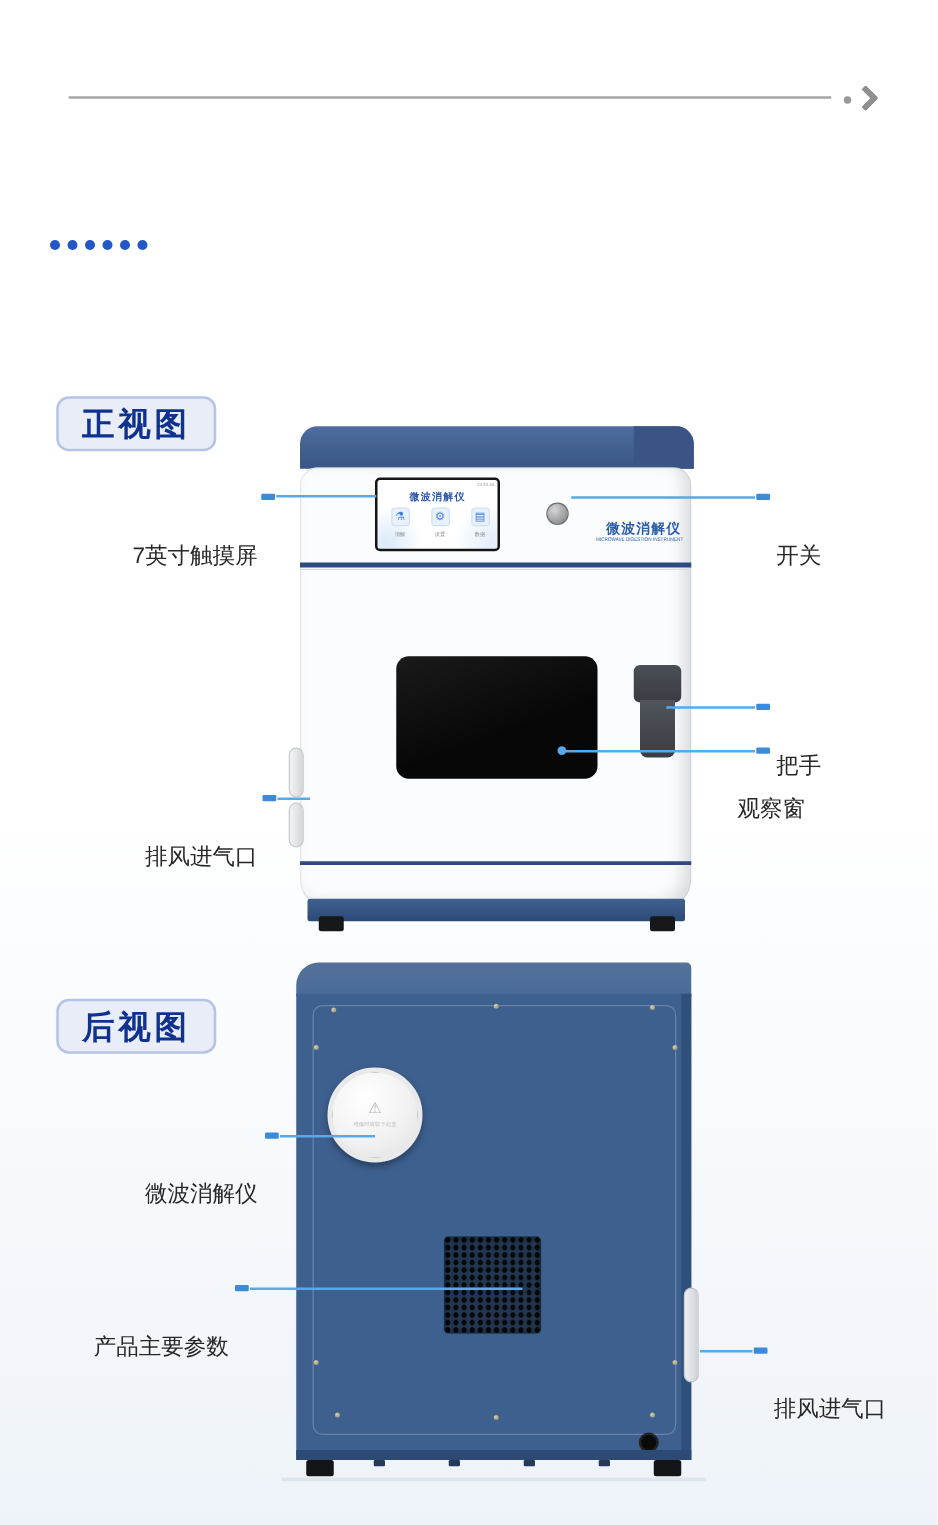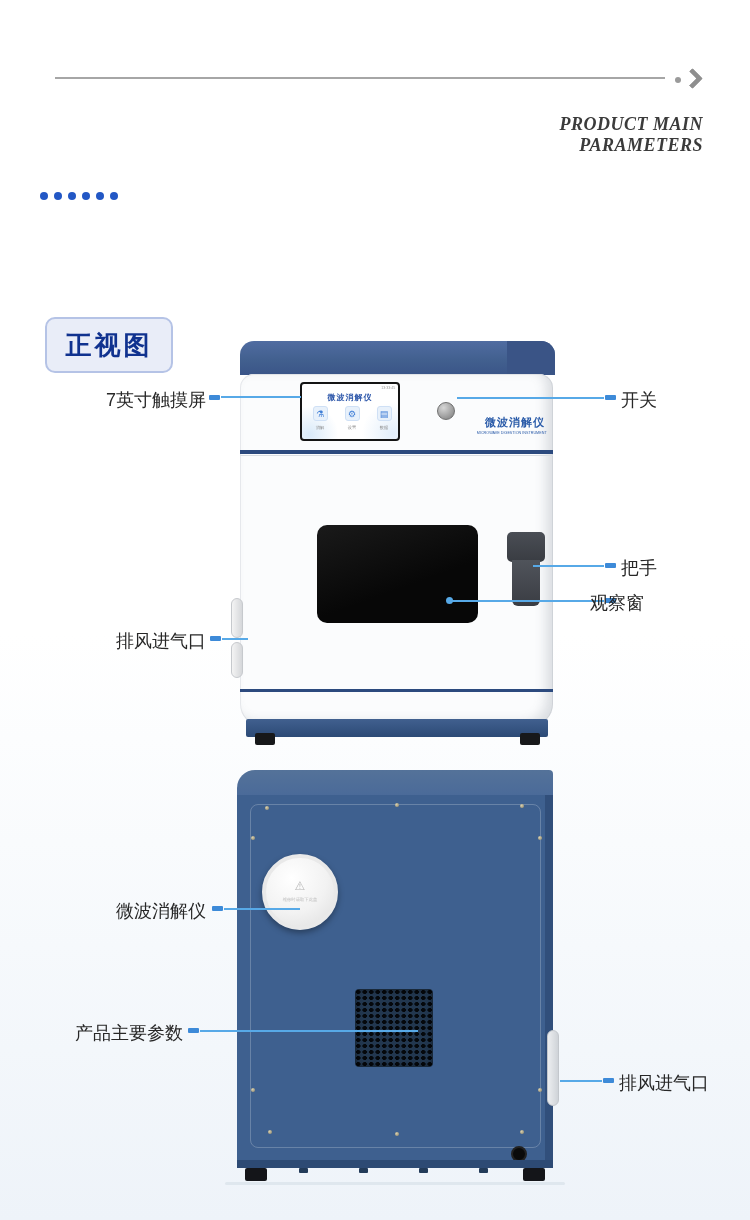--- a/index.html
+++ b/index.html
@@ -23,31 +23,31 @@
   }
   .page-subtitle {
     position:absolute; right:47px; top:114px; text-align:right;
     font-family:"Liberation Serif","DejaVu Serif",serif; font-style:italic; font-weight:bold;
     font-size:18px; line-height:21px; color:#3b3b3b; letter-spacing:0.5px;
   }
   .hdr-dots { position:absolute; left:40px; top:192px; display:flex; gap:6px; }
   .hdr-dots span { width:8px; height:8px; border-radius:50%; background:#2257c5; display:block; }
   
   .view-tag {
-    position:absolute; left:45px; width:128px; height:56px; background:#e9edf8;
+    position:absolute; left:45px; width:128px; height:44px; background:#e9edf8;
     border:2px solid #b5c3e6; border-radius:10px; display:flex; align-items:center; justify-content:center;
     font-size:26px; font-weight:bold; color:#10328f; letter-spacing:3px;
   }
   .tag-front { top:317px; }
   .tag-back  { top:799px; }
   
   .c-line { position:absolute; height:2px; background:#57a9e7; }
   .c-mark { position:absolute; width:11px; height:5px; background:#3d8ad8; border-radius:1px; }
   .c-dot  { position:absolute; width:7px; height:7px; border-radius:50%; background:#57a9e7; }
-  .c-text { position:absolute; font-size:18px; color:#272727; white-space:nowrap; }
+  .c-text { position:absolute; font-size:18px; color:#272727; white-space:nowrap;margin-top:44px; }
   .c-text-r { text-align:right; }
   
   .m-front { position:absolute; left:231px; top:341px; width:324px; height:406px; }
   .mf-band { position:absolute; left:9px; top:0; width:315px; height:34px; border-radius:14px 14px 0 0;
     background:linear-gradient(180deg,#506ca1 0%,#42608f 55%,#3a5588 100%); }
   .mf-band::after { content:""; position:absolute; right:0; top:0; width:48px; height:34px;
     background:#3a5486; border-radius:0 14px 0 0; }
   .mf-body { position:absolute; left:9px; top:33px; width:313px; height:352px; background:#fbfcfd;
     border-radius:14px 14px 22px 22px;
     box-shadow:inset -7px -4px 12px rgba(90,100,115,0.20), inset 0 0 0 1px #e9ebee; }
@@ -117,24 +117,20 @@
 </head>
 <body>
 
 <div class="page">
 
   <div class="hdr-line"></div>
   <div class="hdr-arrow">
     <span class="dot"></span>
     <span class="chev"></span>
   </div>
-  <div class="page-subtitle">
-    <div>PRODUCT MAIN</div>
-    <div>PARAMETERS</div>
-  </div>
   <div class="hdr-dots">
     <span></span>
       <span></span>
       <span></span>
       <span></span>
       <span></span>
       <span></span>
   </div>
 
   <div class="view-tag tag-front">正视图</div>
@@ -192,20 +188,21 @@
 
   <div class="c-dot" style="left:446px;top:597px;"></div>
   <div class="c-line" style="left:451px;top:600px;width:153px;"></div>
   <div class="c-mark" style="left:605px;top:598px;"></div>
   <div class="c-text" style="left:590px;top:591px;">观察窗</div>
 
   <div class="c-text c-text-r" style="left:116px;top:629px;width:90px;">排风进气口</div>
   <div class="c-mark" style="left:210px;top:636px;"></div>
   <div class="c-line" style="left:222px;top:638px;width:26px;"></div>
 
+  <div class="view-tag tag-back">后视图</div>
 
   <div class="m-back">
     <div class="mb-top"></div>
     <div class="mb-body"></div>
     <div class="mb-right"></div>
     <div class="mb-panel"></div>
     <span class="screw" style="left:28px;top:36px;"></span>
     <span class="screw" style="left:158px;top:33px;"></span>
     <span class="screw" style="left:283px;top:34px;"></span>
     <span class="screw" style="left:14px;top:66px;"></span>

